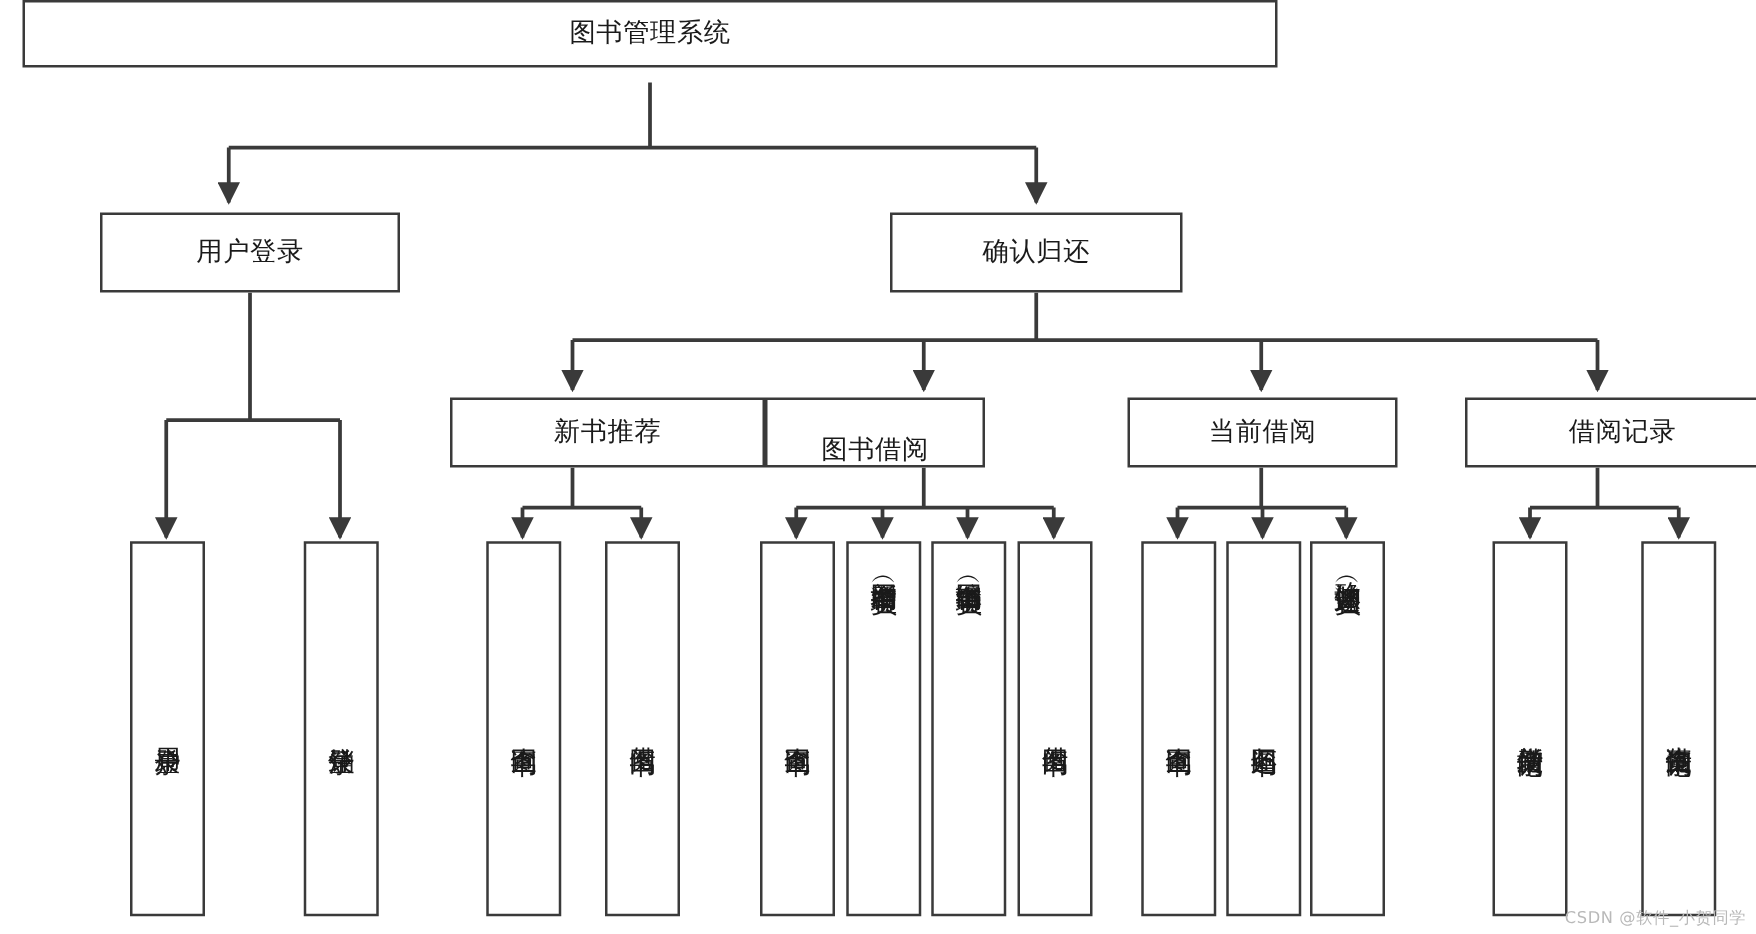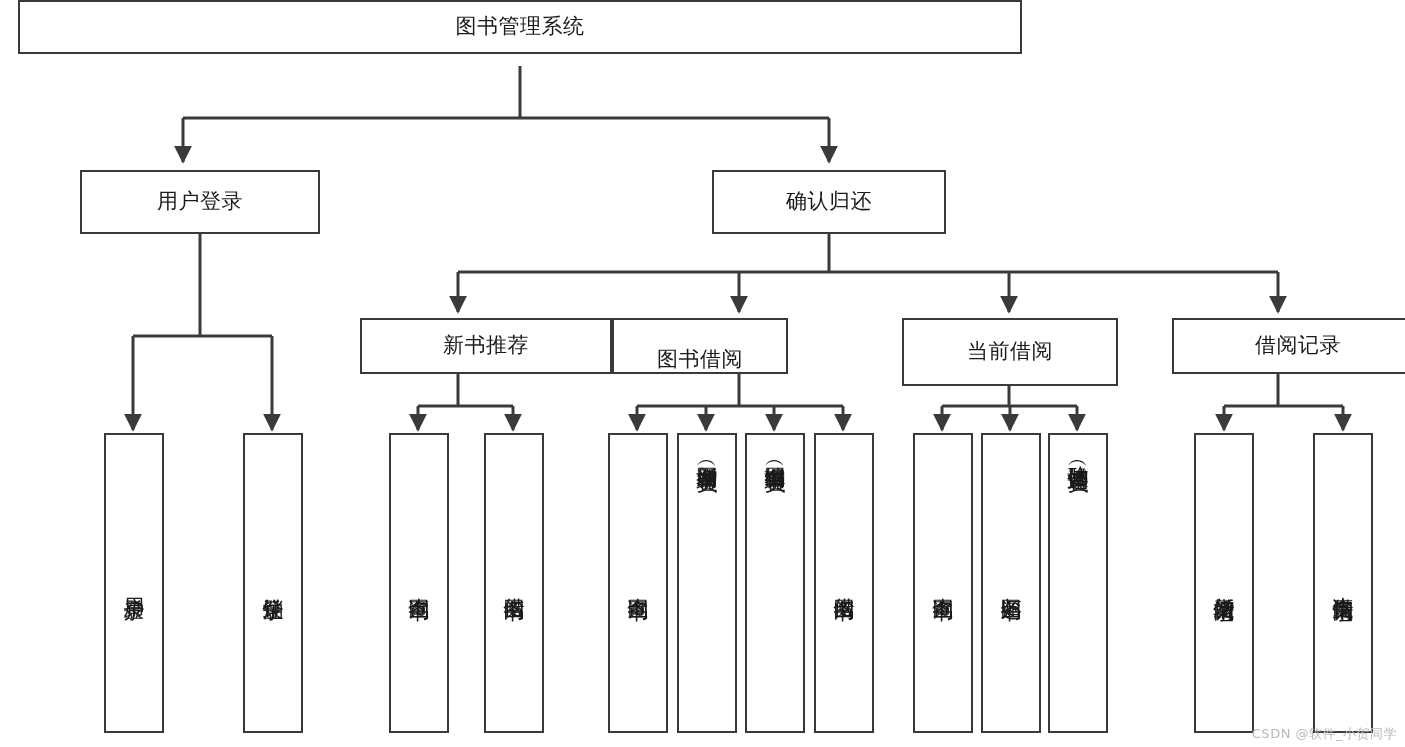--- a/index.html
+++ b/index.html
@@ -133,21 +133,21 @@
   <div class="node horiz" style="left:712px; top:170px; width:234px; height:64px;">
     <span class="node-label">确认归还</span>
   </div>
 
   <div class="node horiz" style="left:360px; top:318px; width:252px; height:56px;">
     <span class="node-label">新书推荐</span>
   </div>
   <div class="node horiz" style="left:612px; top:318px; width:176px; height:56px;align-items:flex-end;">
     <span class="node-label">图书借阅</span>
   </div>
-  <div class="node horiz" style="left:902px; top:318px; width:216px; height:68px;">
+  <div class="node horiz" style="left:902px; top:318px; width:216px; height:56px;">
     <span class="node-label">当前借阅</span>
   </div>
   <div class="node horiz" style="left:1172px; top:318px; width:252px; height:56px;">
     <span class="node-label">借阅记录</span>
   </div>
 
   <div class="node vert mid" style="left:104px; top:433px; width:60px; height:300px;">
     <span class="node-label">用户登录</span>
   </div>
   <div class="node vert mid" style="left:243px; top:433px; width:60px; height:300px;">

